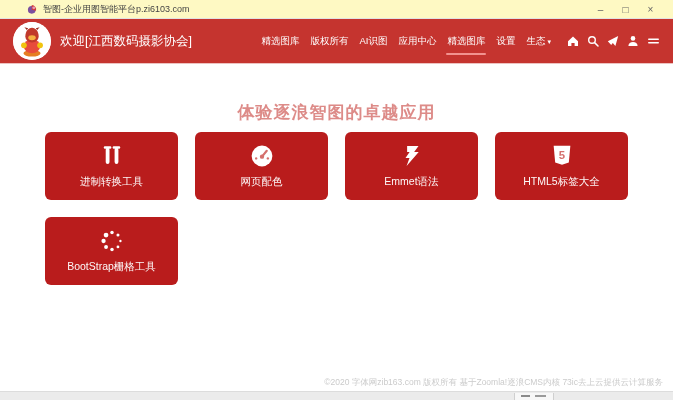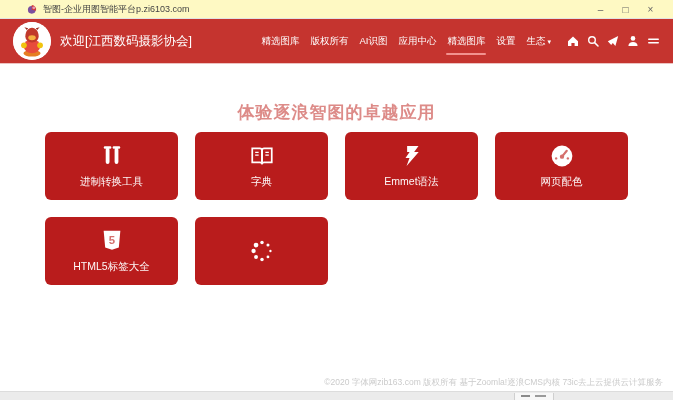--- a/index.html
+++ b/index.html
@@ -156,51 +156,41 @@
             <rect x="4.4" y="3" width="7" height="2.2" rx="1.1"></rect>
             <rect x="6.2" y="4.4" width="3.5" height="15" rx="1.75"></rect>
             <rect x="12.6" y="3" width="7" height="2.2" rx="1.1"></rect>
             <rect x="14.4" y="4.4" width="3.5" height="15" rx="1.75"></rect>
           </g>
         </svg>
       </span>
       <span class="card-label">进制转换工具</span>
     </div>
 
-    <div class="card">
-      <span class="card-icon">
-        <svg viewBox="0 0 24 24" fill="none" stroke="#fff" stroke-width="1.6">
-          <path d="M3 5h7c1.2 0 2 .8 2 2v12.5c0-1.1-.9-1.7-2-1.7H3z"></path>
-          <path d="M21 5h-7c-1.2 0-2 .8-2 2v12.5c0-1.1.9-1.7 2-1.7h7z"></path>
-          <path d="M5.7 8.6h3.2M5.7 11.2h3.2M15.1 8.6h3.2M15.1 11.2h3.2" stroke-width="1.1"></path>
-        </svg>
-      </span>
-      <span class="card-label">字典</span>
-    </div>
-
-    <div class="card">
-      <span class="card-icon">
-        <svg viewBox="0 0 24 24">
-          <path fill="#fff" d="M7.5 2.8H18l-4 5.6h4.2L7 21.2l2.7-7.4H6l3.8-5.6H7.5z"></path>
-        </svg>
-      </span>
-      <span class="card-label">Emmet语法</span>
-    </div>
 
     <div class="card">
       <span class="card-icon">
         <svg viewBox="0 0 24 24">
           <circle cx="12" cy="12" r="9.6" fill="#fff"></circle>
           <line x1="12" y1="12.6" x2="16.4" y2="7.2" stroke="#d5706d" stroke-width="2" stroke-linecap="round"></line>
           <circle cx="12" cy="12.6" r="2" fill="#d5706d"></circle>
           <circle cx="6.6" cy="14.2" r="1.1" fill="#d5706d"></circle>
           <circle cx="17.4" cy="14.2" r="1.1" fill="#d5706d"></circle>
         </svg>
       </span>
       <span class="card-label">网页配色</span>
+    </div>
+
+    <div class="card">
+      <span class="card-icon">
+        <svg viewBox="0 0 24 24">
+          <path fill="#fff" d="M7.5 2.8H18l-4 5.6h4.2L7 21.2l2.7-7.4H6l3.8-5.6H7.5z"></path>
+        </svg>
+      </span>
+      <span class="card-label">Emmet语法</span>
     </div>
 
 
     <div class="card">
       <span class="card-icon">
         <svg viewBox="0 0 24 24">
           <path fill="#fff" d="M4.3 2.5h15.4L18.3 18 12 20.1 5.7 18z"></path>
           <text x="12" y="14.8" text-anchor="middle" font-size="10.5" font-weight="bold" fill="#d5706d" font-family="Liberation Sans, sans-serif">5</text>
         </svg>
       </span>
@@ -214,20 +204,21 @@
           <circle cx="12" cy="4.2" r="1.6"></circle>
           <circle cx="17.5" cy="6.5" r="1.4"></circle>
           <circle cx="19.8" cy="12" r="1.1"></circle>
           <circle cx="17.5" cy="17.5" r="1.3"></circle>
           <circle cx="12" cy="19.8" r="1.6"></circle>
           <circle cx="6.5" cy="17.5" r="1.8"></circle>
           <circle cx="4.2" cy="12" r="2"></circle>
           <circle cx="6.5" cy="6.5" r="2.2"></circle>
         </svg>
       </span>
+      <span class="card-label">BootStrap栅格工具</span>
     </div>
   </div>
 
 <div class="footer">©2020 字体网zib163.com 版权所有 基于Zoomla!逐浪CMS内核 73ic去上云提供云计算服务</div>
 
 <div class="bottom-strip">
   <div class="strip-fragment">
       <i></i>
       <em></em>
     </div>

